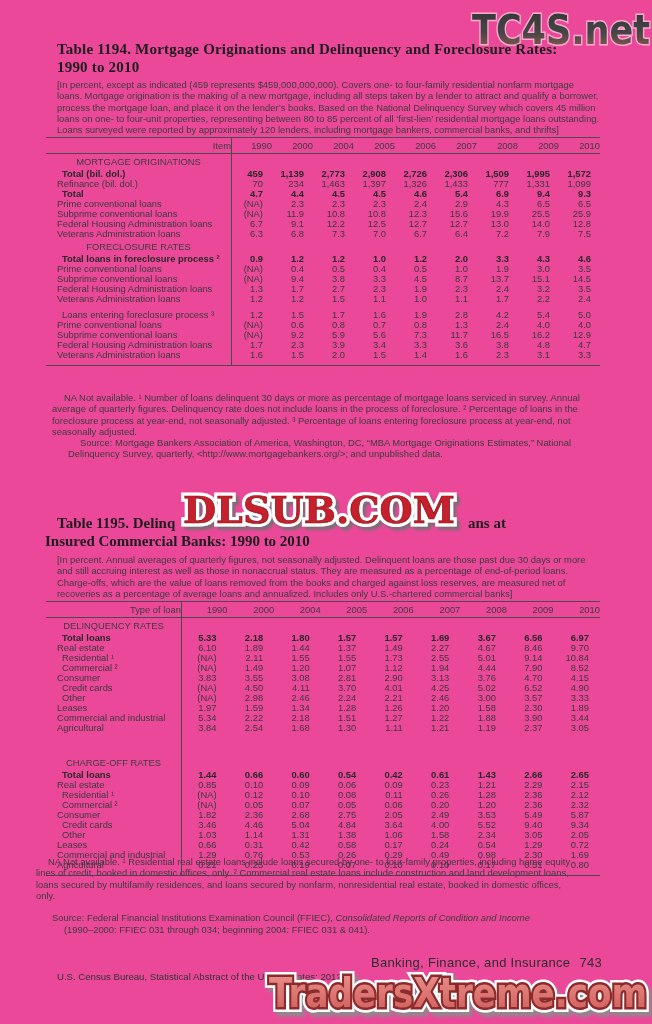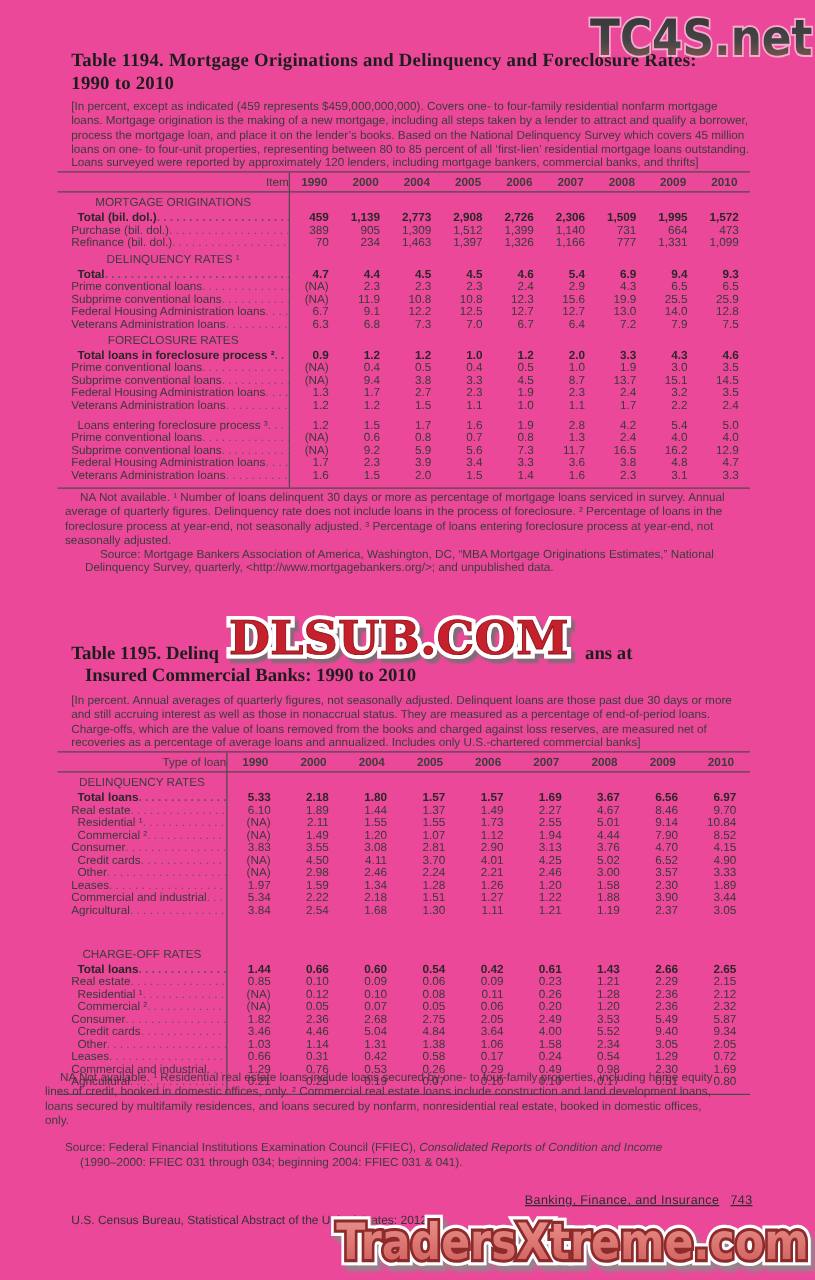--- a/index.html
+++ b/index.html
@@ -16,37 +16,37 @@
 
   
   .dtable{position:absolute;left:46px;width:554px;border-top:1px solid #4b4b4b;
           border-bottom:1px solid #4b4b4b;font-size:9.4px;}
   .dtable::before{content:"";position:absolute;top:0;bottom:0;left:var(--lbl);width:1px;background:#4b4b4b;}
   .t1194{--lbl:185px;--pr:9px;top:137px;padding-bottom:5px;}
   .t1195{--lbl:135px;--pr:11px;top:601px;padding-bottom:5px;}
   .thead{display:grid;grid-template-columns:var(--lbl) repeat(9,1fr);height:15px;line-height:15px;
          border-bottom:1px solid #4b4b4b;color:#3c3c3c;}
   .thead .hlbl{text-align:right;}
-  .thead .hyr{text-align:center;font-weight:bold;}
+  .thead .hyr{text-align:right;}
   .srow{height:15px;line-height:16px;width:var(--lbl);text-align:center;color:#3c3c3c;}
   .row{display:grid;grid-template-columns:var(--lbl) repeat(9,1fr);height:10px;line-height:10px;}
   .row.sp{margin-top:6px;}
   .row.bold{font-weight:bold;color:#282828;}
-  .lbl{display:flex;overflow:hidden;white-space:nowrap;padding-left:11px;}
+  .lbl{display:flex;overflow:hidden;white-space:nowrap;padding-left:11px;flex-direction:column;}
   .lbl.ind{padding-left:16px;}
   .leader{flex:1;overflow:hidden;color:#555;}
   .leader::after{content:" . . . . . . . . . . . . . . . . . . . . . . . . . . . . . . . . . . . . . . . . . . . . . . . .";}
   .v{text-align:right;padding-right:var(--pr);}
 
   
   .src-line{display:block;}
   .ital{font-style:italic;}
 
   
-  .footer-right{position:absolute;top:955px;right:50px;font-size:10px;letter-spacing:.3px;color:#2d2d2d;white-space:nowrap;text-decoration:underline;}
+  .footer-right{position:absolute;top:955px;right:50px;font-size:13px;letter-spacing:.3px;color:#2d2d2d;white-space:nowrap;}
   .footer-right .pagenum{margin-left:9px;}
   .footer-left{position:absolute;top:971px;left:57px;font-size:9.6px;color:#333;white-space:nowrap;}
 
   
   .wm{position:absolute;z-index:40;pointer-events:none;}
   .wm-top{top:6px;left:470px;}
   .wm-mid{top:483px;left:176px;}
   .wm-bottom{top:964px;left:262px;}
 
   
@@ -91,49 +91,33 @@
         <div class="v">2,773</div>
         <div class="v">2,908</div>
         <div class="v">2,726</div>
         <div class="v">2,306</div>
         <div class="v">1,509</div>
         <div class="v">1,995</div>
         <div class="v">1,572</div>
       </div>
       <div class="row">
         <div class="lbl">
-          <span>Purchase (bil. dol.)</span>
-          <span class="leader"></span>
-        </div>
-        <div class="v">389</div>
-        <div class="v">905</div>
-        <div class="v">1,309</div>
-        <div class="v">1,512</div>
-        <div class="v">1,399</div>
-        <div class="v">1,140</div>
-        <div class="v">731</div>
-        <div class="v">664</div>
-        <div class="v">473</div>
-      </div>
-      <div class="row">
-        <div class="lbl">
           <span>Refinance (bil. dol.)</span>
           <span class="leader"></span>
         </div>
         <div class="v">70</div>
         <div class="v">234</div>
         <div class="v">1,463</div>
         <div class="v">1,397</div>
         <div class="v">1,326</div>
-        <div class="v">1,166</div>
+        <div class="v">1,433</div>
         <div class="v">777</div>
         <div class="v">1,331</div>
         <div class="v">1,099</div>
       </div>
-      <div class="srow">DELINQUENCY RATES ¹</div>
       <div class="row bold">
         <div class="lbl ind">
           <span>Total</span>
           <span class="leader"></span>
         </div>
         <div class="v">4.7</div>
         <div class="v">4.4</div>
         <div class="v">4.5</div>
         <div class="v">4.5</div>
         <div class="v">4.6</div>
@@ -357,21 +341,21 @@
 
   <div class="para notes" style="top:392px;left:52px;">NA Not available. ¹ Number of loans delinquent 30 days or more as percentage of mortgage loans serviced in survey. Annual
 average of quarterly figures. Delinquency rate does not include loans in the process of foreclosure. ² Percentage of loans in the
 foreclosure process at year-end, not seasonally adjusted. ³ Percentage of loans entering foreclosure process at year-end, not
 seasonally adjusted.</div>
   <div class="para notes" style="top:437px;left:68px;">Source: Mortgage Bankers Association of America, Washington, DC, “MBA Mortgage Originations Estimates,” National
 Delinquency Survey, quarterly, &lt;http://www.mortgagebankers.org/&gt;; and unpublished data.</div>
 
   <div class="frag" style="top:514px;left:57px;">Table 1195. Delinq</div>
   <div class="frag" style="top:514px;left:468px;">ans at</div>
-  <div class="frag" style="top:532px;left:68px;">Insured Commercial Banks: 1990 to 2010</div>
+  <div class="frag" style="top:532px;left:45px;">Insured Commercial Banks: 1990 to 2010</div>
 
   <div class="para" style="top:554px;left:57px;">[In percent. Annual averages of quarterly figures, not seasonally adjusted. Delinquent loans are those past due 30 days or more
 and still accruing interest as well as those in nonaccrual status. They are measured as a percentage of end-of-period loans.
 Charge-offs, which are the value of loans removed from the books and charged against loss reserves, are measured net of
 recoveries as a percentage of average loans and annualized. Includes only U.S.-chartered commercial banks]</div>
 
   <div id="mount-1195" class="dtable t1195">
       <div class="thead">
         <div class="hlbl">Type of loan</div>
         <div class="hyr">1990</div>

